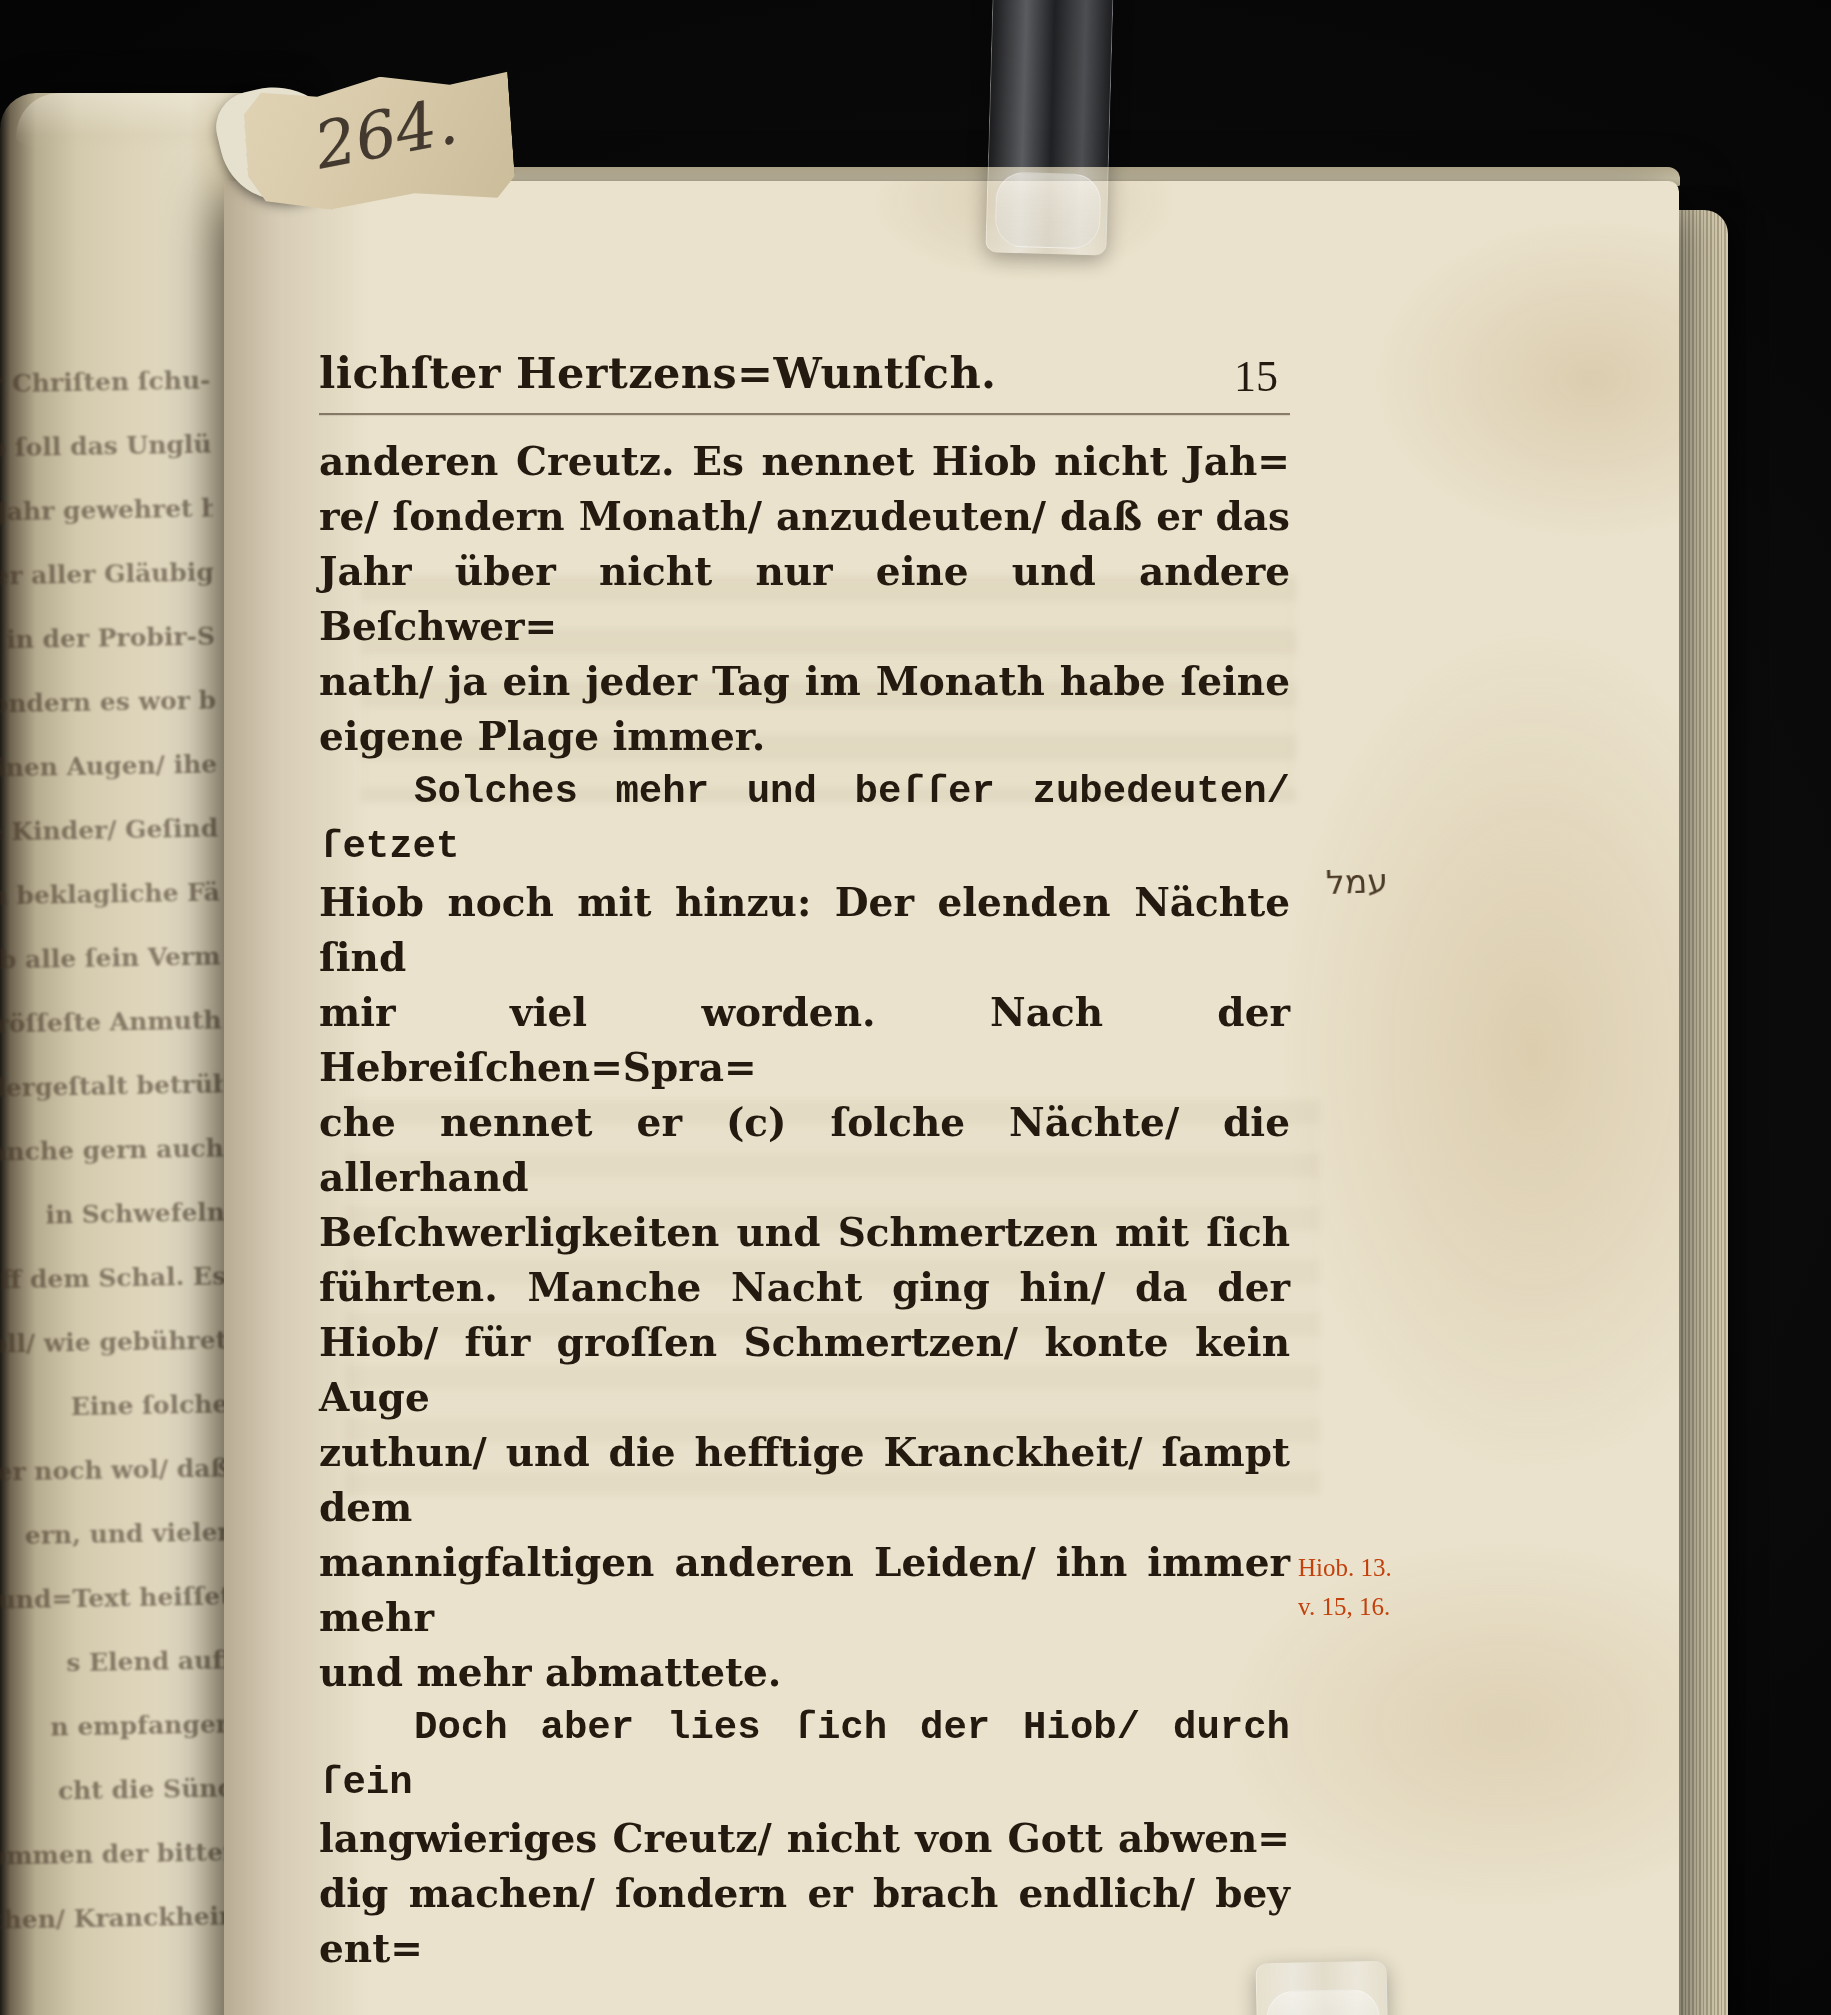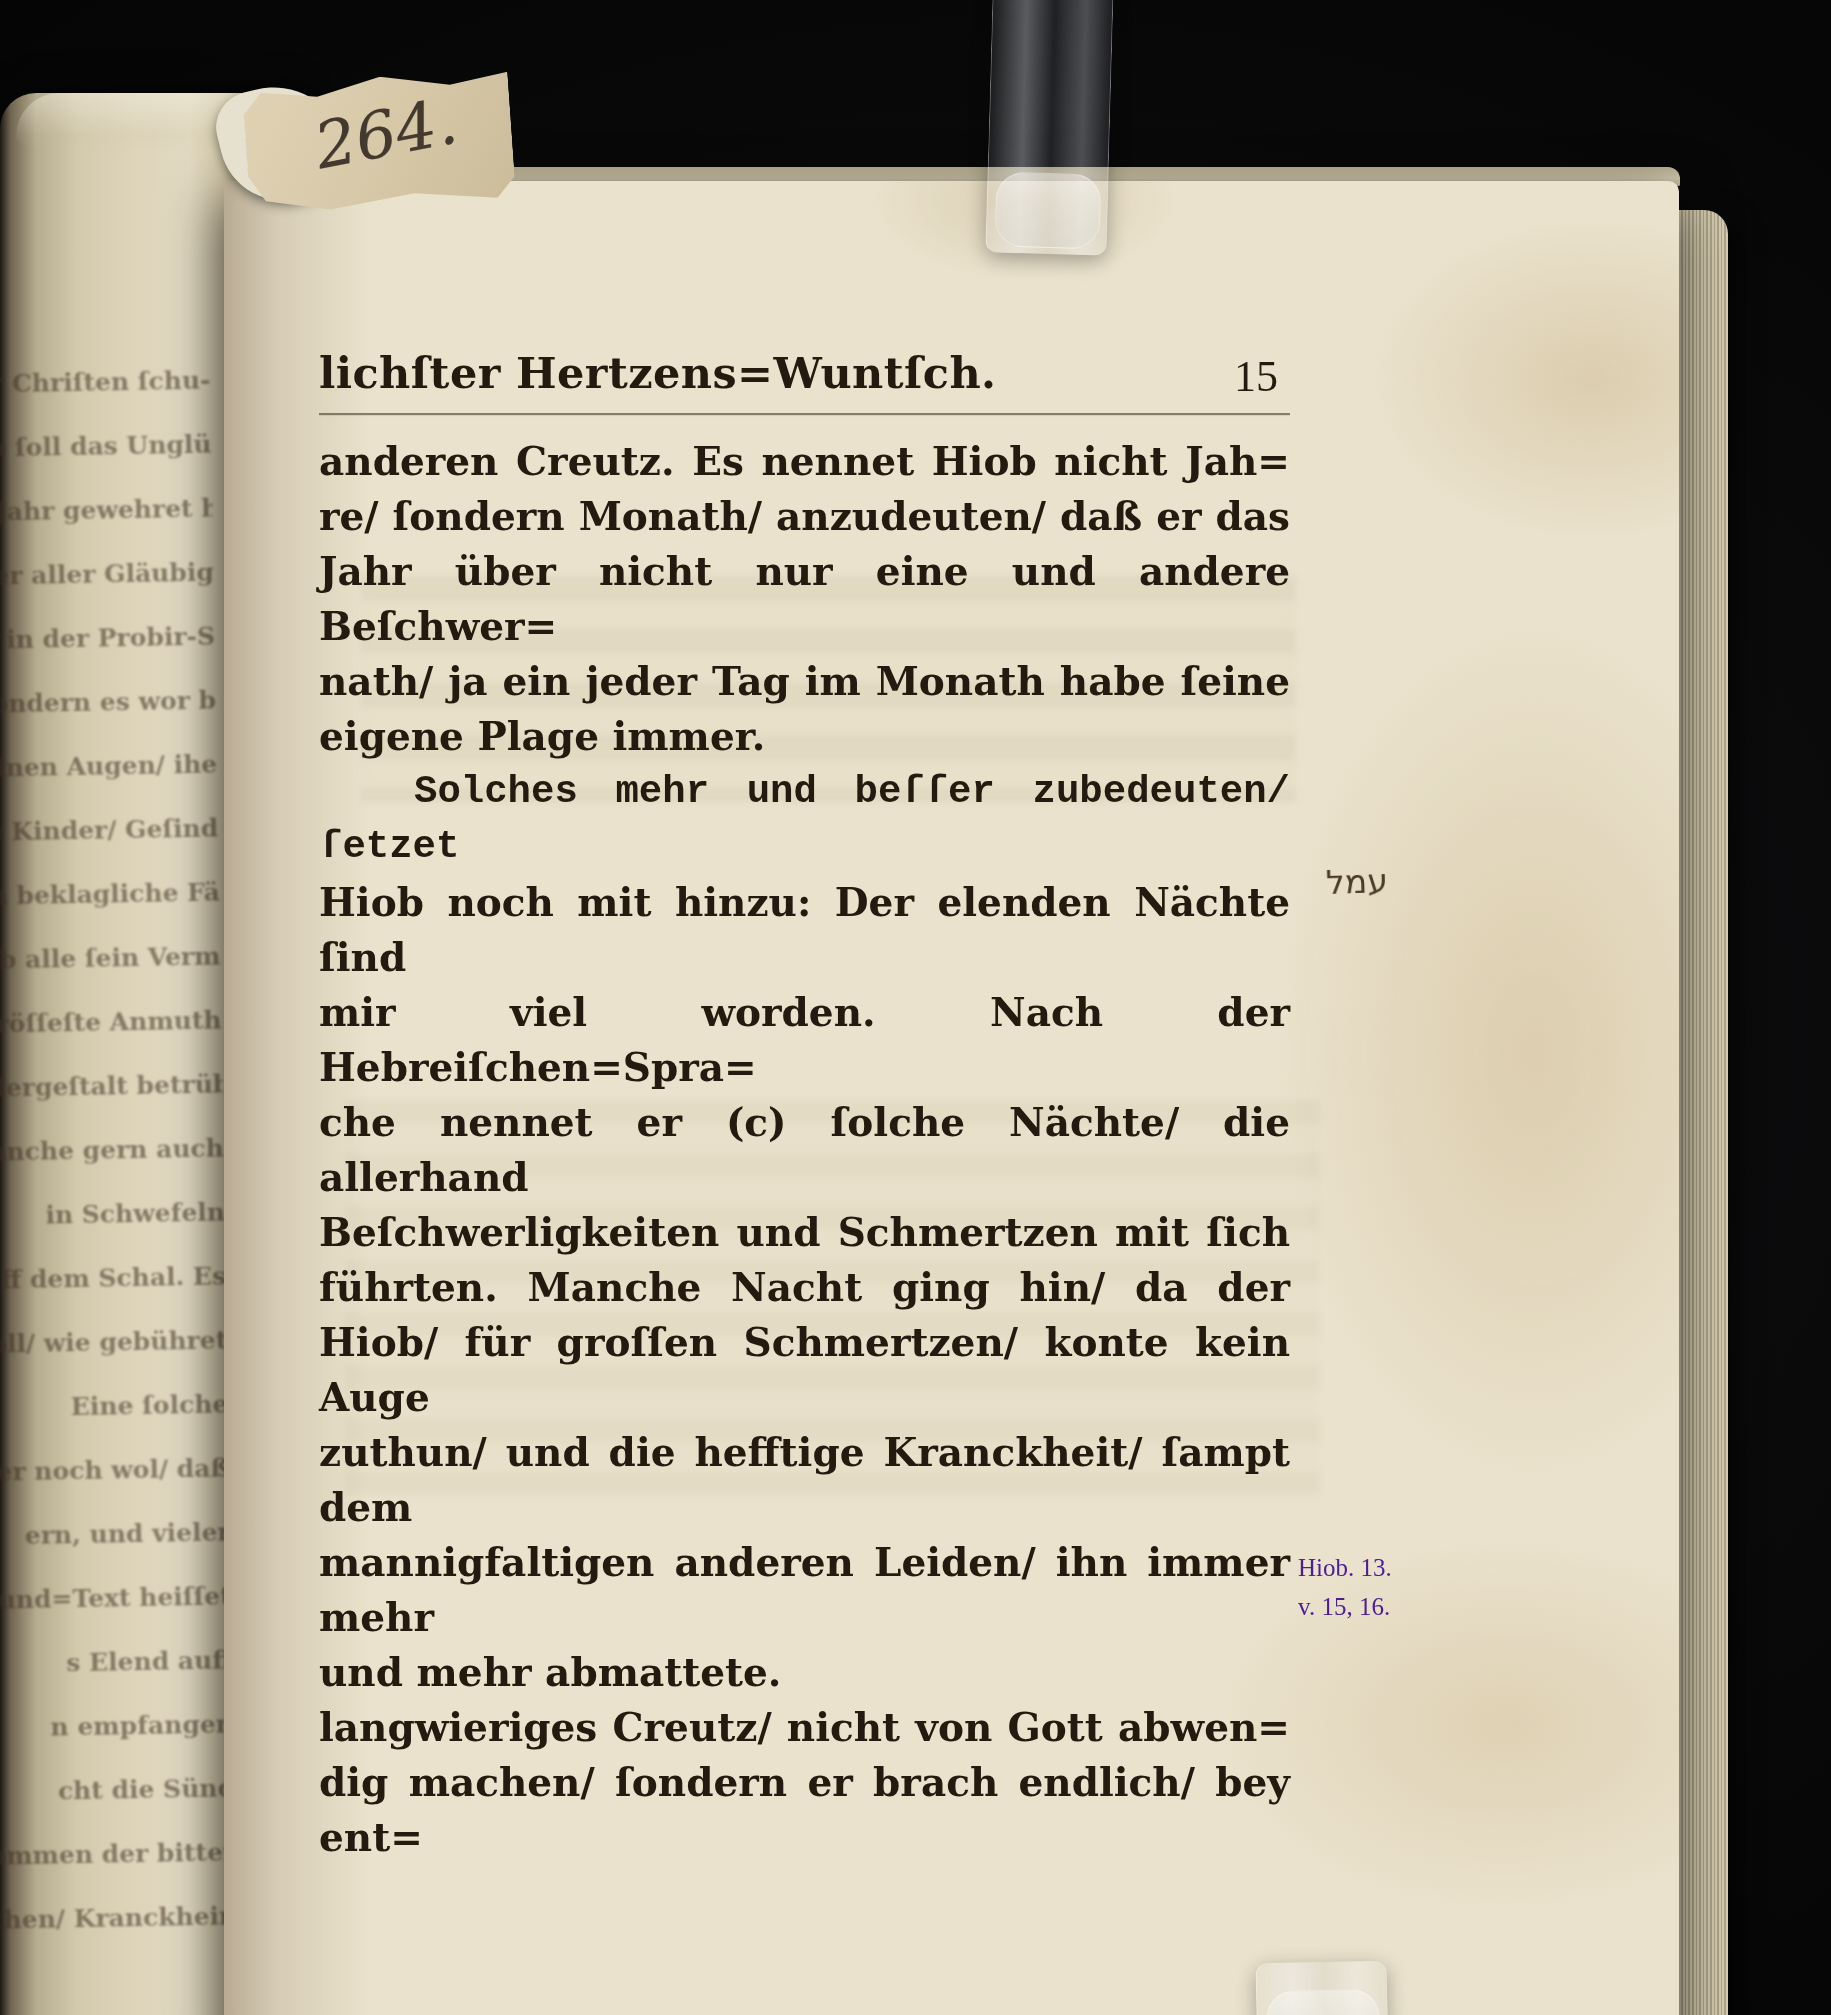--- a/index.html
+++ b/index.html
@@ -102,21 +102,21 @@
 
   
   .hebrew-note {
     position:absolute; left:1102px; top:681px;
     font-family:"DejaVu Sans", sans-serif; font-size:33px; color:#4b3b28;
     filter:blur(0.2px); transform:rotate(-2deg);
   }
   .citation-note {
     position:absolute; left:1074px; top:1367px;
     font-family:"Liberation Serif", serif; font-size:25px; line-height:39px;
-    color:#4c1d95;
+    color:#c2410c;
   }
 
   
   .tab-under {
     position:absolute; left:221px; top:85px; width:121px; height:117px;
     background:#e6e0cf; transform:rotate(-14deg);
     border-radius: 30% 60% 40% 55%;
     box-shadow: 0 4px 12px rgba(0,0,0,0.5);
   }
   .page-tab {
@@ -213,20 +213,21 @@
       <div class="ln ind gap">Solches mehr und beſſer zubedeuten/ ſetzet</div>
       <div class="ln">Hiob noch mit hinzu: Der elenden Nächte ſind</div>
       <div class="ln">mir viel worden.  Nach der Hebreiſchen=Spra=</div>
       <div class="ln">che nennet er (c) ſolche Nächte/ die allerhand</div>
       <div class="ln">Beſchwerligkeiten und Schmertzen mit ſich</div>
       <div class="ln">führten.   Manche Nacht ging hin/ da der</div>
       <div class="ln">Hiob/ für groſſen Schmertzen/ konte kein Auge</div>
       <div class="ln">zuthun/ und die hefftige Kranckheit/ ſampt dem</div>
       <div class="ln">mannigfaltigen anderen Leiden/ ihn immer mehr</div>
       <div class="ln end">und mehr abmattete.</div>
+      <div class="ln ind gap">Doch aber lies ſich der Hiob/ durch ſein</div>
       <div class="ln">langwieriges Creutz/ nicht von Gott abwen=</div>
       <div class="ln">dig machen/ ſondern er brach endlich/ bey ent=</div>
 
     </div>
 
     <div class="hebrew-note">עמל</div>
     <div class="citation-note">
       <div>Hiob. 13.</div>
       <div>v. 15, 16.</div>
     </div>

